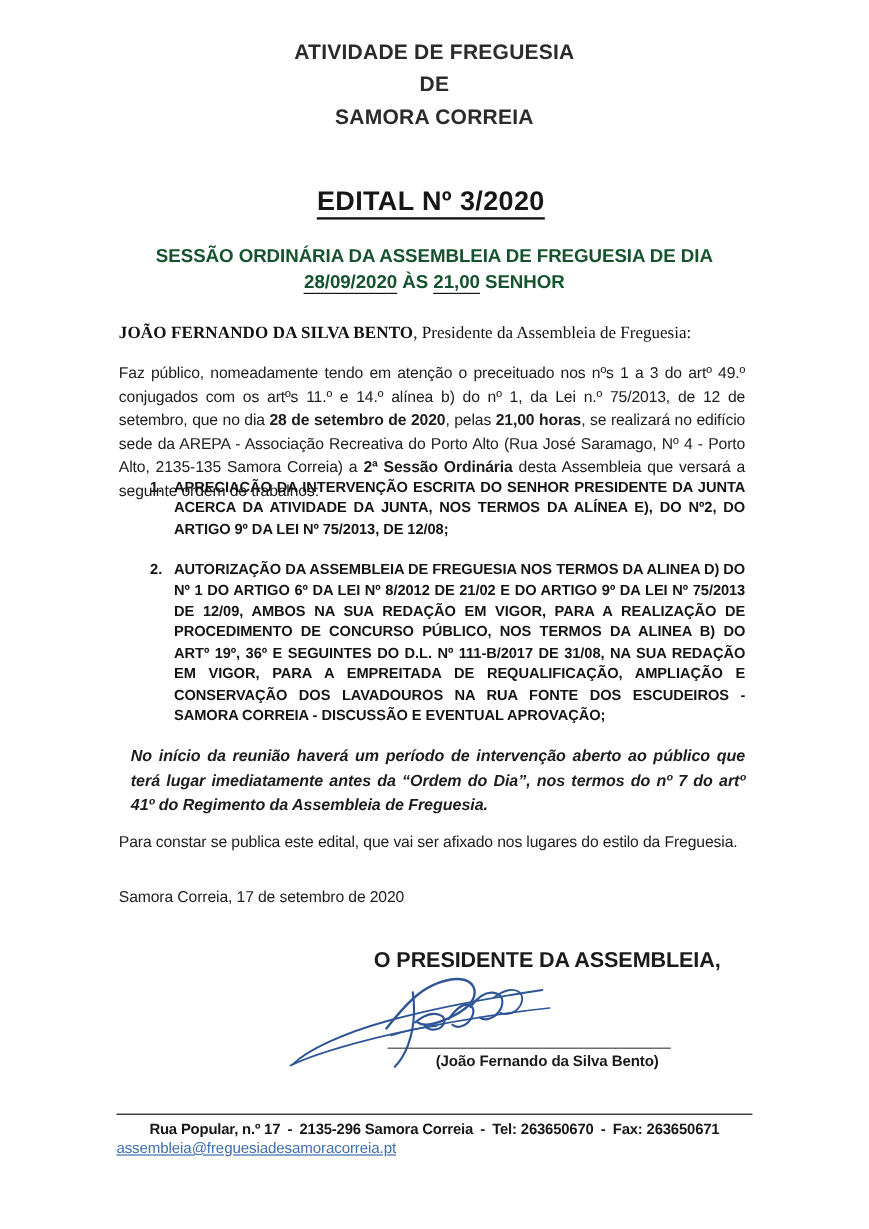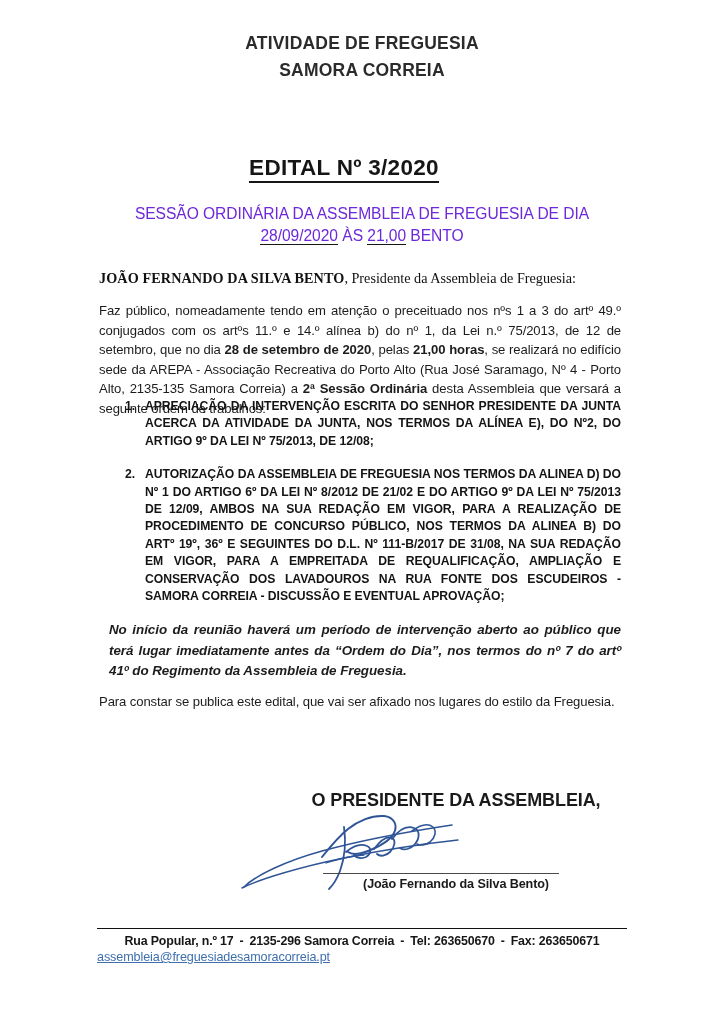--- a/index.html
+++ b/index.html
@@ -43,43 +43,44 @@
     white-space: nowrap;
   }
 
   
   .edital-title {
     position: absolute;
     top: 155px;
     left: 0;
     width: 688px;
     text-align: center;
+    padding-left: 15px;
   }
   .edital-title span {
     font-family: "Liberation Sans", sans-serif;
     font-weight: bold;
     font-size: 22.5px;
     letter-spacing: 0.3px;
     color: #161616;
     border-bottom: 2.4px solid #161616;
     padding-bottom: 1px;
   }
 
   
   .subtitle {
     position: absolute;
     top: 203px;
     left: 62px;
     width: 600px;
     text-align: center;
     font-family: "Liberation Sans", sans-serif;
-    font-weight: normal;
+    font-weight: bold;
     font-size: 15.6px;
     line-height: 22px;
-    color: #6d28d9;
+    color: #14532d;
     letter-spacing: -0.05px;
   }
   .subtitle .u {
     border-bottom: 1.7px solid #161616;
     padding-bottom: 0px;
   }
 
   
   .body-block {
     position: absolute;
@@ -271,33 +272,34 @@
     letter-spacing: -0.1px;
   }
 </style>
 </head>
 <body>
 
 <div class="page">
 
   <div class="masthead">
     <div class="mh-line">ATIVIDADE DE FREGUESIA</div>
+    <div class="mh-line">DE</div>
     <div class="mh-line">SAMORA CORREIA</div>
   </div>
 
   <div class="edital-title">
     <span>EDITAL Nº 3/2020</span>
   </div>
 
   <div class="subtitle">
     <span>SESSÃO ORDINÁRIA DA ASSEMBLEIA DE FREGUESIA DE DIA</span><br>
     <span class="u">28/09/2020</span>
     <span>ÀS</span>
     <span class="u">21,00</span>
-    <span>BENTO</span>
+    <span>SENHOR</span>
   </div>
 
   <div class="body-block">
     <div class="presidente-line">
       <span class="nm">JOÃO FERNANDO DA SILVA BENTO</span><span>, Presidente da Assembleia de Freguesia:</span>
     </div>
     <div class="para">
       <span>Faz público, nomeadamente tendo em atenção o preceituado nos nºs 1 a 3 do artº 49.º conjugados com os artºs 11.º e 14.º alínea b) do nº 1, da Lei n.º 75/2013, de 12 de setembro, que no dia </span><b>28 de setembro de 2020</b><span>, pelas </span><b>21,00 horas</b><span>, se realizará no edifício sede da AREPA - Associação Recreativa do Porto Alto (Rua José Saramago, Nº 4 - Porto Alto, 2135-135 Samora Correia) a </span><b>2ª Sessão Ordinária</b><span> desta Assembleia que versará a seguinte ordem de trabalhos:</span>
     </div>
   </div>
@@ -309,20 +311,21 @@
     </div>
     <div class="agenda-item">
       <div class="agenda-num">2.</div>
       <div class="agenda-text">AUTORIZAÇÃO DA ASSEMBLEIA DE FREGUESIA NOS TERMOS  DA ALINEA D) DO Nº 1 DO ARTIGO 6º DA LEI Nº 8/2012 DE 21/02 E DO ARTIGO 9º DA LEI Nº 75/2013 DE 12/09, AMBOS NA SUA REDAÇÃO EM VIGOR, PARA A REALIZAÇÃO DE PROCEDIMENTO DE CONCURSO PÚBLICO, NOS TERMOS DA ALINEA B) DO ARTº 19º, 36º E SEGUINTES DO D.L. Nº 111-B/2017 DE 31/08, NA SUA REDAÇÃO EM VIGOR, PARA A EMPREITADA DE REQUALIFICAÇÃO, AMPLIAÇÃO E CONSERVAÇÃO DOS LAVADOUROS NA RUA FONTE DOS ESCUDEIROS - SAMORA CORREIA - DISCUSSÃO E EVENTUAL APROVAÇÃO;</div>
     </div>
   </div>
 
   <div class="notice">No início da reunião haverá um período de intervenção aberto ao público que terá lugar imediatamente antes da “Ordem do Dia”, nos termos do nº 7 do artº 41º do Regimento da Assembleia de Freguesia.</div>
 
   <div class="closing">Para constar se publica este edital, que vai ser afixado nos lugares do estilo da Freguesia.</div>
+  <div class="place-date">Samora Correia, 17 de setembro de 2020</div>
 
   <div class="sig-block">
     <div class="sig-title">O PRESIDENTE DA ASSEMBLEIA,</div>
     <div class="sig-area">
       <svg class="sig-svg" viewBox="0 0 330 86">
         <g fill="none" stroke="#2f5597" stroke-linecap="round" stroke-linejoin="round">
           <path d="M18 82 C30 70, 60 56, 96 46 C140 34, 186 26, 226 20" stroke-width="1.6"></path>
           <path d="M16 83 C34 74, 74 62, 118 53 C162 44, 204 38, 232 35" stroke-width="1.4"></path>
           <path d="M96 52 C104 42, 112 32, 122 24 C132 16, 146 10, 158 11
                    C168 12, 172 20, 168 28 C164 36, 152 42, 142 46

